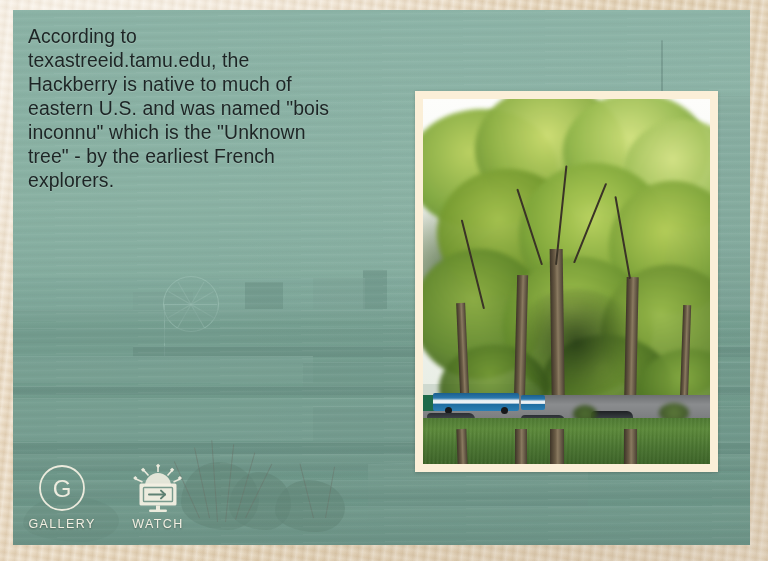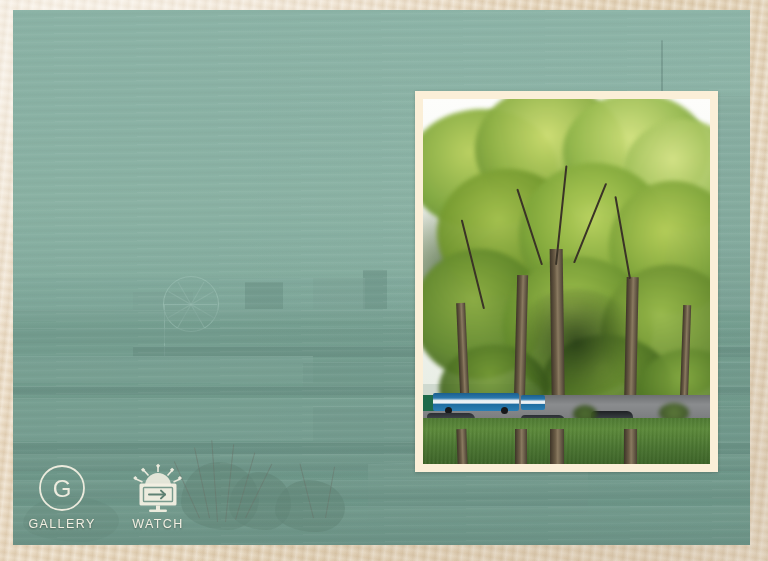--- a/index.html
+++ b/index.html
@@ -366,20 +366,27 @@
       <div class="grass-blade" style="left:186px; top:446px; height:62px; transform:rotate(-24deg);"></div>
       <div class="grass-blade" style="left:232px; top:448px; height:60px; transform:rotate(26deg);"></div>
       <div class="grass-blade" style="left:300px; top:452px; height:56px; transform:rotate(-14deg);"></div>
       <div class="grass-blade" style="left:312px; top:456px; height:52px; transform:rotate(10deg);"></div>
 
       <div class="bg-tint"></div>
       <div class="bg-tint2"></div>
       <div class="bg-scanlines"></div>
     </div>
 
+    <div id="caption">According to
+texastreeid.tamu.edu, the
+Hackberry is native to much of
+eastern U.S. and was named "bois
+inconnu" which is the "Unknown
+tree" - by the earliest French
+explorers.</div>
 
     <div id="photo-card">
       <div id="photo-inner">
 
         <div class="ph-sky"></div>
         <div class="ph-bgtrees"></div>
 
         <div class="ph-canopy" style="left:-16px; top:10px;  width:150px; height:120px; background:radial-gradient(circle at 42% 36%, #b8cf5c 0%, #7ea63c 52%, #4c7227 100%); opacity:.96;"></div>
         <div class="ph-canopy" style="left:52px;  top:-14px; width:150px; height:128px; background:radial-gradient(circle at 48% 40%, #cbdc6f 0%, #8fb146 52%, #517a28 100%); opacity:.96;"></div>
         <div class="ph-canopy" style="left:140px; top:-6px;  width:146px; height:118px; background:radial-gradient(circle at 46% 38%, #cfe07a 0%, #93b74c 54%, #537f2c 100%); opacity:.95;"></div>

